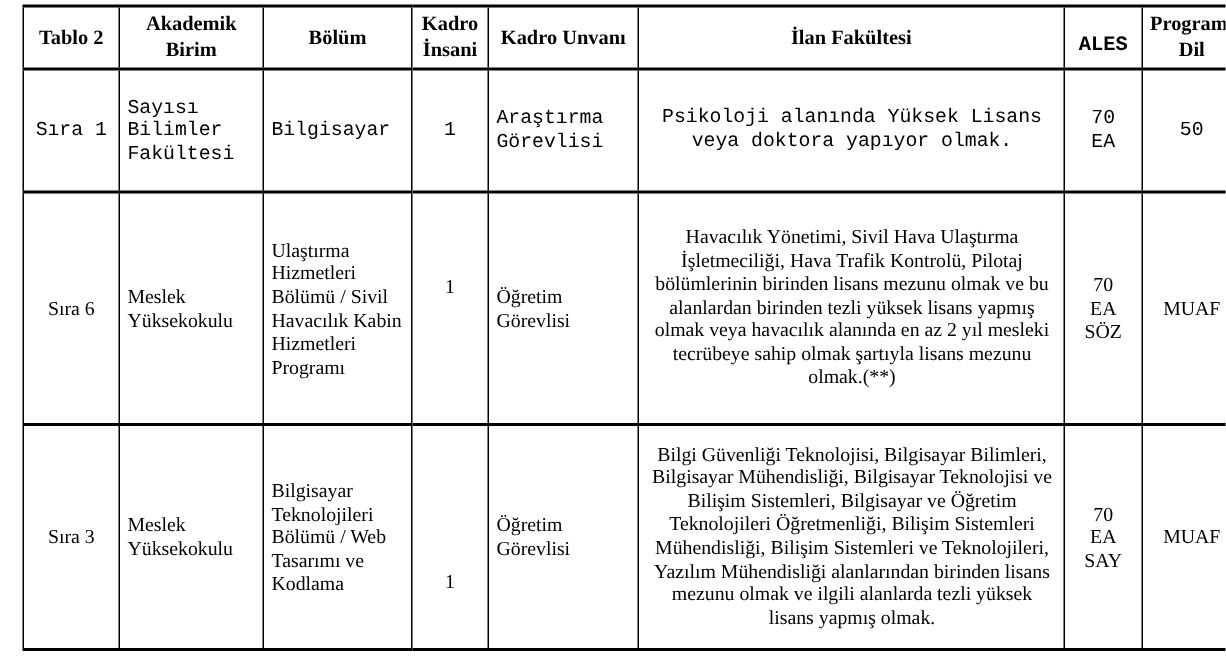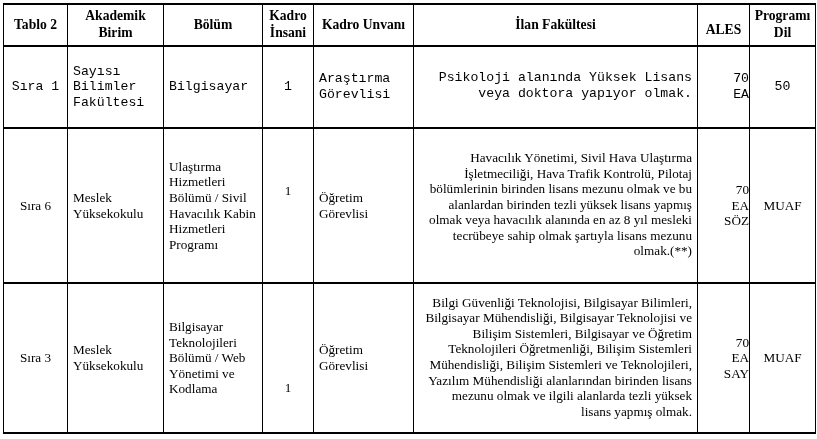--- a/index.html
+++ b/index.html
@@ -3,21 +3,21 @@
 <meta charset="utf-8">
 <style>
   * { box-sizing: border-box; margin: 0; padding: 0; }
   html, body {
     width: 817px; height: 439px;
     background: #ffffff;
     overflow: hidden;
     font-family: "Liberation Serif", "DejaVu Serif", serif;
     color: #000000;
   }
-  .page { padding: 3px 2px 2px 3px; }
+  .page { padding: 3px 2px 2px 3px; margin-left: 12px; }
   table.jobs {
     border-collapse: collapse;
     table-layout: fixed;
     width: 812px;
   }
   table.jobs th, table.jobs td {
     border-left: 1px solid #000;
     border-right: 1px solid #000;
     border-top: 2px solid #000;
     border-bottom: 2px solid #000;
@@ -43,26 +43,26 @@
   col.c7 { width: 52px; }
   col.c8 { width: 66px; }
   
   tr.r-head { height: 42px; }
   tr.r-1 { height: 82px; font-family: Liberation Mono, monospace; }
   tr.r-2 { height: 155px; }
   tr.r-3 { height: 150px; }
   
   td.center { text-align: center; }
   td.left   { text-align: left; padding: 2px 4px 2px 5px; }
-  td.sart   { text-align: right; padding: 2px 5px 4px 6px; }
-  td.pre    { white-space: pre-line; text-align: right; }
+  td.sart   { text-align: center; padding: 2px 5px 4px 6px; }
+  td.pre    { white-space: pre-line; text-align: center; }
   .inner { display: inline-block; }
   .shift-up   { transform: translateY(-15px); }
   .shift-down { transform: translateY(30px); }
-  .ales-head  { transform: translateY(5px); display: inline-block; }
+  .ales-head  { transform: translateY(5px); display: inline-block; font-family: Liberation Mono, monospace; }
 </style>
 </head>
 <body>
 
 <div class="page">
   <table class="jobs">
     <colgroup>
       <col class="c1">
         <col class="c2">
         <col class="c3">
@@ -95,30 +95,30 @@
         <td class="pre">70
 EA</td>
         <td class="center">50</td>
       </tr>
       <tr class="r-2">
         <td class="center">Sıra 6</td>
         <td class="left">Meslek Yüksekokulu</td>
         <td class="left">Ulaştırma Hizmetleri Bölümü / Sivil Havacılık Kabin Hizmetleri Programı</td>
         <td class="center"><span class="inner shift-up">1</span></td>
         <td class="left">Öğretim Görevlisi</td>
-        <td class="sart">Havacılık Yönetimi, Sivil Hava Ulaştırma İşletmeciliği, Hava Trafik Kontrolü, Pilotaj bölümlerinin birinden lisans mezunu olmak ve bu alanlardan birinden tezli yüksek lisans yapmış olmak veya havacılık alanında en az 8 yıl mesleki tecrübeye sahip olmak şartıyla lisans mezunu olmak.(**)</td>
+        <td class="sart">Havacılık Yönetimi, Sivil Hava Ulaştırma İşletmeciliği, Hava Trafik Kontrolü, Pilotaj bölümlerinin birinden lisans mezunu olmak ve bu alanlardan birinden tezli yüksek lisans yapmış olmak veya havacılık alanında en az 2 yıl mesleki tecrübeye sahip olmak şartıyla lisans mezunu olmak.(**)</td>
         <td class="pre">70
 EA
 SÖZ</td>
         <td class="center">MUAF</td>
       </tr>
       <tr class="r-3">
         <td class="center">Sıra 3</td>
         <td class="left">Meslek Yüksekokulu</td>
-        <td class="left">Bilgisayar Teknolojileri Bölümü / Web Yönetimi ve Kodlama</td>
+        <td class="left">Bilgisayar Teknolojileri Bölümü / Web Tasarımı ve Kodlama</td>
         <td class="center"><span class="inner shift-down">1</span></td>
         <td class="left">Öğretim Görevlisi</td>
         <td class="sart">Bilgi Güvenliği Teknolojisi, Bilgisayar Bilimleri, Bilgisayar Mühendisliği, Bilgisayar Teknolojisi ve Bilişim Sistemleri, Bilgisayar ve Öğretim Teknolojileri Öğretmenliği, Bilişim Sistemleri Mühendisliği, Bilişim Sistemleri ve Teknolojileri, Yazılım Mühendisliği alanlarından birinden lisans mezunu olmak ve ilgili alanlarda tezli yüksek lisans yapmış olmak.</td>
         <td class="pre">70
 EA
 SAY</td>
         <td class="center">MUAF</td>
       </tr>
     </tbody>
   </table>

